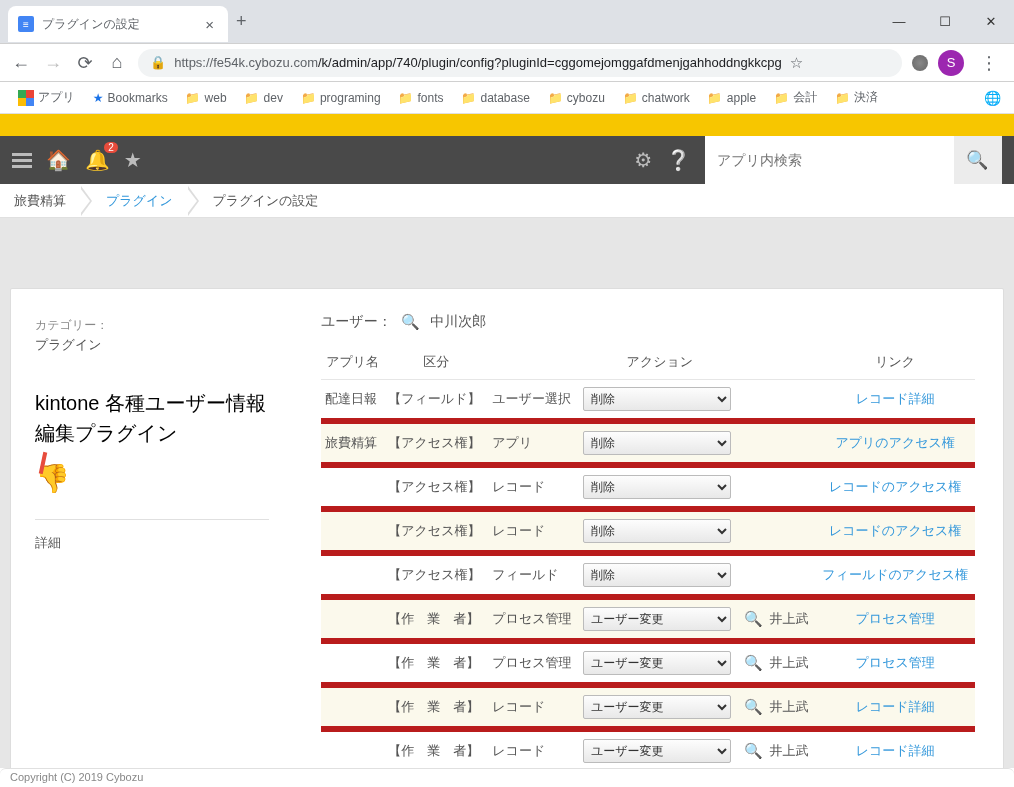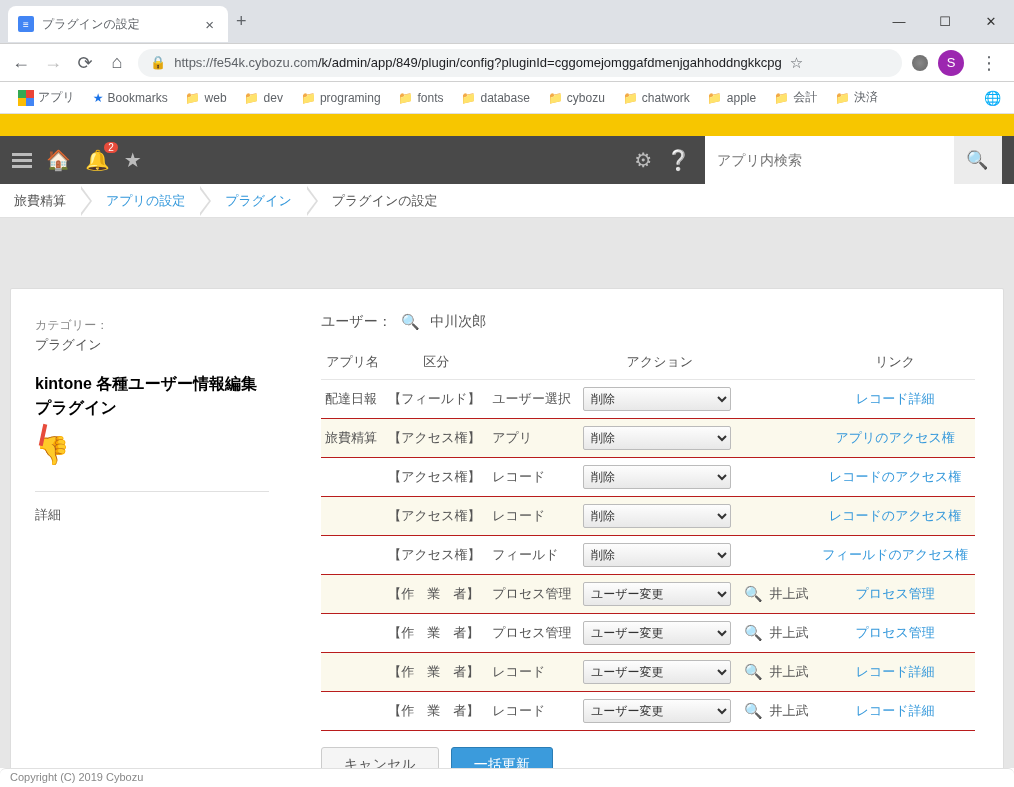--- a/index.html
+++ b/index.html
@@ -52,34 +52,34 @@
 .crumb.first { padding-left: 14px; color: #555; }
 .crumb.current { color: #555; }
 .crumb:not(:last-child)::after { content: ""; position: absolute; right: -8px; top: 4px; width: 0; height: 0; border-top: 13px solid transparent; border-bottom: 13px solid transparent; border-left: 10px solid #fff; z-index: 2; }
 .crumb:not(:last-child)::before { content: ""; position: absolute; right: -10px; top: 2px; width: 0; height: 0; border-top: 15px solid transparent; border-bottom: 15px solid transparent; border-left: 11px solid #ddd; z-index: 1; }
 
 .page { background: #e6e6e6; padding: 70px 10px 10px 10px; height: calc(787px - 44px - 38px - 32px - 22px - 48px - 34px - 19px); overflow: hidden; }
 .panel { background: #fff; border: 1px solid #ddd; border-radius: 2px; display: flex; min-height: 460px; }
 .side { width: 282px; padding: 28px 24px; }
 .side .cat-label { color: #888; font-size: 12px; }
 .side .cat-name { color: #555; font-size: 13px; margin-top: 2px; }
-.side .plugin-name { font-size: 16px; font-weight: bold; margin-top: 18px; line-height: 1.5; }
+.side .plugin-name { font-size: 20px; font-weight: normal; margin-top: 34px; line-height: 1.5; }
 .side .plugin-icon { margin-top: 14px; font-size: 28px; }
 .side .thumbdown { color: #f0b64e; position: relative; display: inline-block; }
 .side .redmark { position: absolute; left: 6px; top: -10px; width: 4px; height: 22px; background: #e74c3c; transform: rotate(12deg); }
 .side hr { margin: 24px 0 14px; border: none; border-top: 1px solid #e0e0e0; }
 .side .detail-label { color: #555; font-size: 13px; }
 .side .version { color: #888; font-size: 12px; margin-top: 18px; }
 
 .main { flex: 1; padding: 24px 28px; }
 .userrow { display: flex; align-items: flex-end; gap: 10px; color: #555; font-size: 14px; margin-bottom: 14px; }
 .mag { color: #aaa; font-size: 15px; }
 table { width: 100%; border-collapse: collapse; font-size: 13px; }
 th { text-align: center; color: #555; font-weight: normal; padding: 8px 4px; border-bottom: 1px solid #e6e6e6; }
-td { padding: 7px 4px; border-bottom: 1px solid #b91c1c; color: #555; vertical-align: middle; }
+td { padding: 7px 4px; border-bottom: 6px solid #b91c1c; color: #555; vertical-align: middle; }
 tbody tr:nth-child(even) { background: #fbf9ec; }
 tbody tr:nth-child(odd) { background: #fff; }
 .sel { width: 148px; height: 24px; background: linear-gradient(#fdfdfd,#e8e8e8); border: 1px solid #bbb; border-radius: 2px; padding: 0 3px; font-size: 12px; color: #333; }
 .linkcell { color: #3498db; text-align: center;}
 .linkcell a { color: #3498db; text-decoration: none; }
 .usercell { display: flex; align-items: center; gap: 6px; justify-content: flex-start; }
 .btnrow { display: flex; gap: 12px; margin-top: 16px; }
 .btn { height: 36px; padding: 0 22px; border-radius: 3px; font-size: 14px; border: 1px solid; cursor: pointer; }
 .btn-primary { background: #3b9bdc; border-color: #2b7db5; color: #fff; }
 .btn-default { background: #f5f5f5; border-color: #ccc; color: #555; }
@@ -103,21 +103,21 @@
   </div>
 </div>
 
 <div class="addrbar">
   <div class="navbtn">←</div>
   <div class="navbtn disabled">→</div>
   <div class="navbtn">⟳</div>
   <div class="navbtn">⌂</div>
   <div class="urlfield">
     <span class="lock">🔒</span>
-    <span class="url"><span>https://fe54k.cybozu.com</span><span class="dark">/k/admin/app/849/plugin/config?pluginId=cggomejomggafdmenjgahhoddngkkcpg</span></span>
+    <span class="url"><span>https://fe54k.cybozu.com</span><span class="dark">/k/admin/app/740/plugin/config?pluginId=cggomejomggafdmenjgahhoddngkkcpg</span></span>
     <span class="star">☆</span>
   </div>
   <div class="exticon"></div>
   <div class="avatar">S</div>
   <div class="menu3">⋮</div>
 </div>
 
 <div class="bookbar">
   <div class="bm">
       <span class="apps"></span>
@@ -185,21 +185,20 @@
     <div class="tb-icon">❔</div>
     <div class="searchbox">
       <input placeholder="アプリ内検索" style="">
       <div class="sbtn">🔍</div>
     </div>
   </div>
 </div>
 
 <div class="breadcrumb">
   <div class="crumb first">旅費精算</div>
-  <div class="crumb">アプリの設定</div>
   <div class="crumb">プラグイン</div>
   <div class="crumb current">プラグインの設定</div>
 </div>
 
 <div class="page">
   <div class="panel">
     <div class="side">
       <div class="cat-label">カテゴリー：</div>
       <div class="cat-name">プラグイン</div>
       <div class="plugin-name">kintone 各種ユーザー情報編集プラグイン</div>

